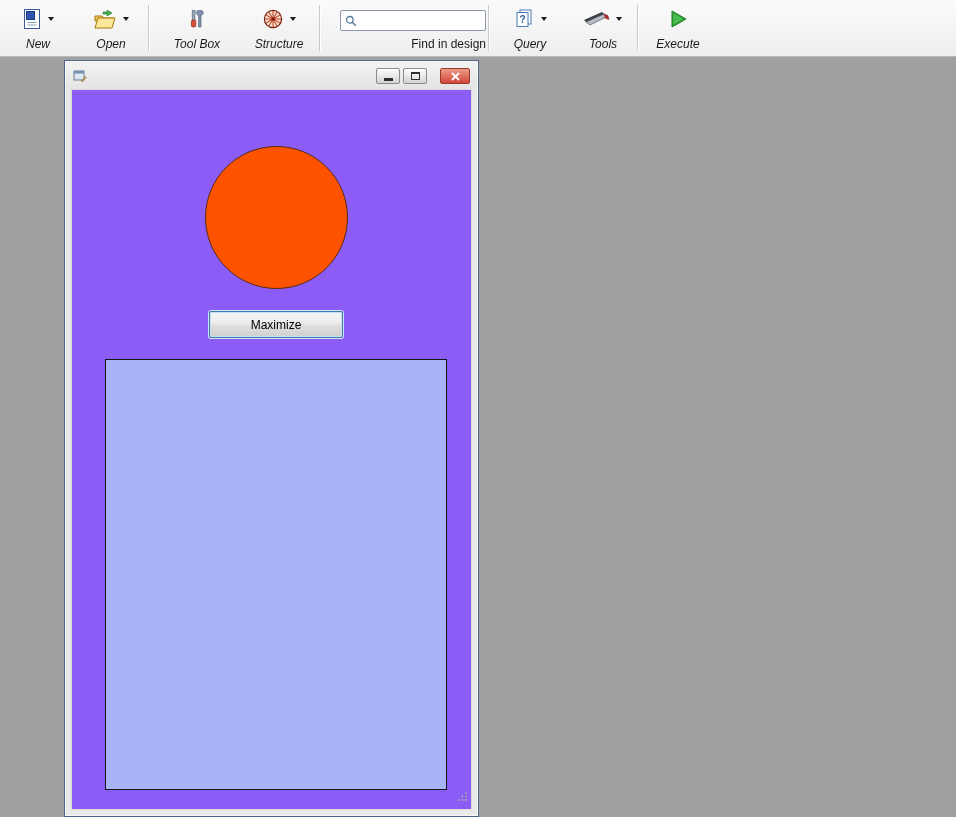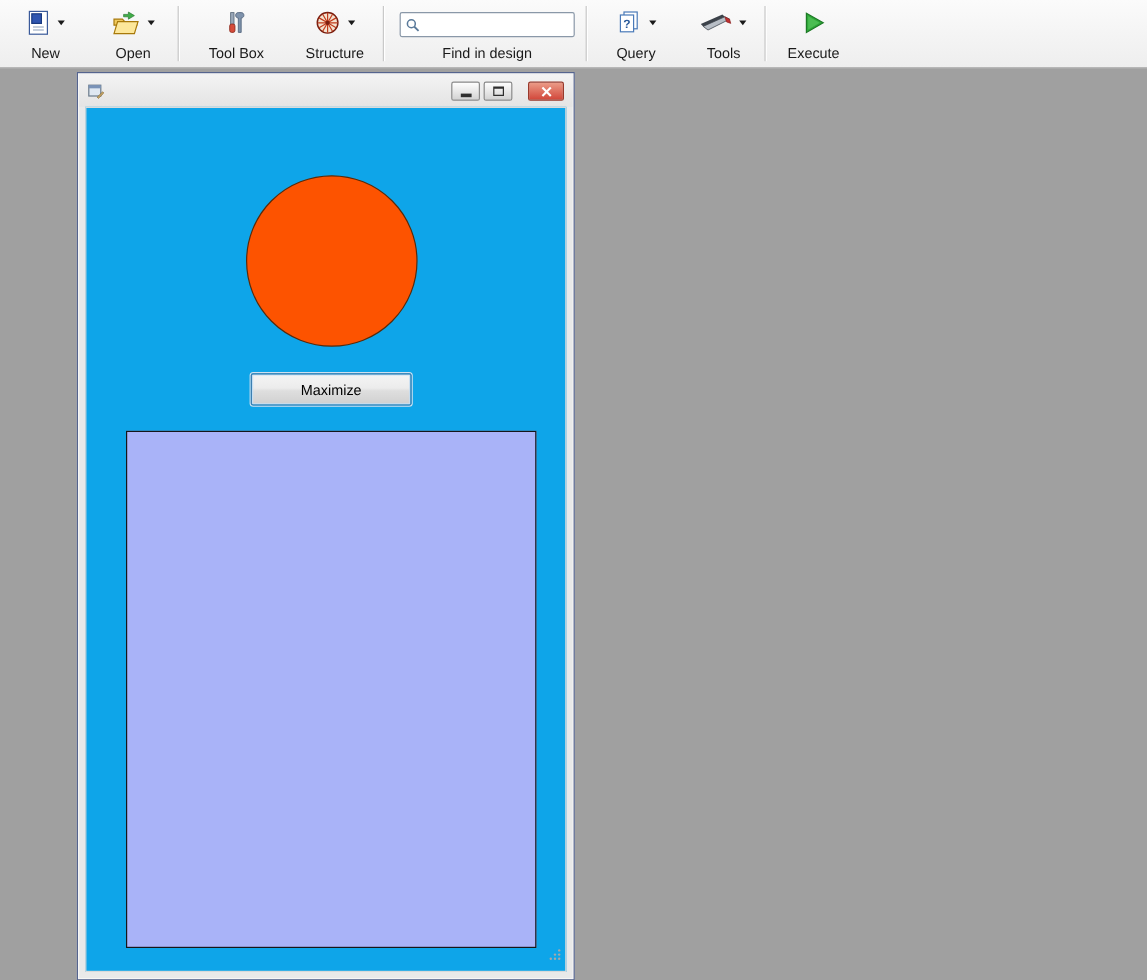--- a/index.html
+++ b/index.html
@@ -12,27 +12,27 @@
     position:absolute; left:0; top:0; width:956px; height:57px;
     background:linear-gradient(var(--toolbar_bg_top,#fbfbfb), var(--toolbar_bg_bottom,#eeeeee));
     border-bottom:1px solid #b9b9b9;
     display:flex; align-items:stretch;
   }
   .tb-group {
     display:flex; flex-direction:column; align-items:center;
     padding:5px 0 3px; cursor:default;
   }
   .tb-top { height:28px; display:flex; align-items:center; gap:6px; }
-  .tb-label { font-size:12px; color:#1a1a1a; margin-top:4px; white-space:nowrap; }
+  .tb-label { font-size:12px; color:#1a1a1a; margin-top:4px; white-space:nowrap;font-style:italic; }
   .caret { width:0; height:0; border-left:3.5px solid transparent;
     border-right:3.5px solid transparent; border-top:4px solid #1a1a1a; }
   .tb-sep { width:1px; background:#c9c9c9; margin:5px 2px; box-shadow:1px 0 0 #ffffff; }
   .icon { display:flex; align-items:center; justify-content:center; }
 
-  .search-group { display:flex; flex-direction:column; align-items:center; padding-top:10px; }
+  .search-group { display:flex; flex-direction:column; align-items:flex-end; padding-top:10px; }
   .search-box {
     width:146px; height:21px; background:#fff; border:1px solid #8a98a8;
     border-radius:2px; display:flex; align-items:center; padding:0 4px; gap:3px;
   }
   .search-box input {
     border:none; outline:none; width:120px; font-size:12px; background:transparent;
     font-family:"Liberation Sans", sans-serif;
   }
   .search-label { font-size:12px; color:#1a1a1a; margin-top:6px; }
 
@@ -57,21 +57,21 @@
   }
   .win-btn.close {
     width:30px; border-color:#99392b;
     background:linear-gradient(#eb9b87, var(--close_button,#d2473a));
   }
   .glyph-min { width:9px; height:3px; background:#2e2e2e; margin-top:7px; }
   .glyph-max { width:9px; height:8px; border:1px solid #2e2e2e; border-top-width:2px; background:transparent; }
 
   .client {
     position:absolute; left:6px; right:6px; top:28px; bottom:6px;
-    background:#0ea5e9; border:1px solid #dadada;
+    background:#8b5cf6; border:1px solid #dadada;
   }
   .shape-circle {
     position:absolute; left:133px; top:56px; width:143px; height:143px;
     border-radius:50%; background:var(--circle_fill,#fd5300); border:1px solid #5a2a08;
   }
   .btn-maximize {
     position:absolute; left:137px; top:221px; width:134px; height:27px;
     background:linear-gradient(#f4f4f4,#ececec 45%,#dedede 55%,#d0d0d0);
     border:1px solid var(--accent_focus,#3c7fb1);
     box-shadow:inset 0 0 0 1px #c6def2, 0 0 0 1px #cfe0ef;

